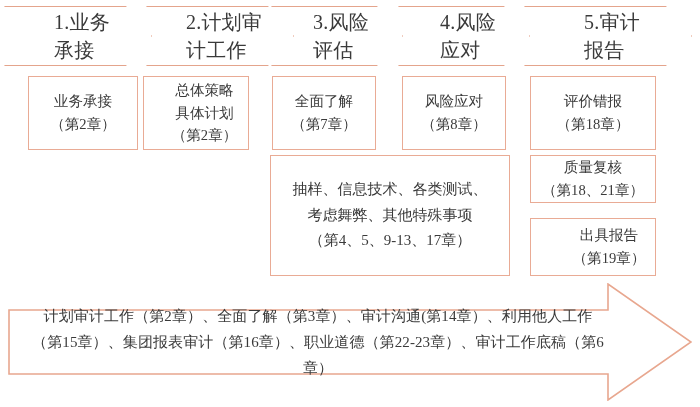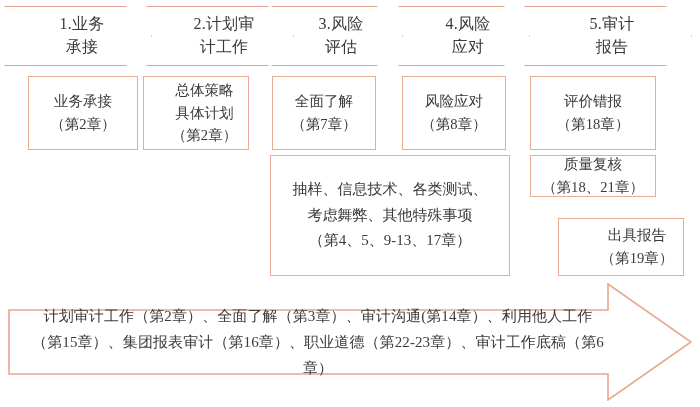--- a/index.html
+++ b/index.html
@@ -34,25 +34,24 @@
   .chev-label {
     position: absolute;
     left: 26px;
     right: 18px;
     top: 0;
     bottom: 0;
     display: flex;
     flex-direction: column;
     align-items: center;
     justify-content: center;
-    font-size: 16px;
+    font-size: 20px;
     line-height: 1.42;
     letter-spacing: 0.2px;
     white-space: pre-line;
-    text-align: center;
   }
 
   
   .box {
     position: absolute;
     box-sizing: border-box;
     background: #ffffff;
     border: 1.4px solid #e9ab95;
     display: flex;
     align-items: center;
@@ -143,24 +142,24 @@
   <div class="box" style="left:402px; top:76px; width:104px; height:74px;font-family:Liberation Serif, serif;">风险应对
 （第8章）</div>
 
   <div class="box" style="left:530px; top:76px; width:126px; height:74px;">评价错报
 （第18章）</div>
 
   <div class="box wide" style="left:270px; top:155px; width:240px; height:121px;">抽样、信息技术、各类测试、
 考虑舞弊、其他特殊事项
 （第4、5、9-13、17章）</div>
 
-  <div class="box" style="left:530px; top:155px; width:126px; height:42px;">质量复核
+  <div class="box" style="left:530px; top:155px; width:126px; height:48px;">质量复核
 （第18、21章）</div>
 
-  <div class="box" style="left:558px; top:218px; width:126px; height:58px;padding-left:36px;">出具报告
+  <div class="box" style="left:530px; top:218px; width:126px; height:58px;padding-left:36px;">出具报告
 （第19章）</div>
 
   <div id="bottom-arrow">
     <svg viewBox="0 0 684 118" preserveAspectRatio="none">
       <polygon points="1,27 600,27 600,1 683,59 600,117 600,91 1,91" fill="#ffffff" stroke="#e8a78f" stroke-width="1.6" stroke-linejoin="miter"></polygon>
     </svg>
     <div id="bottom-arrow-text">计划审计工作（第2章）、全面了解（第3章）、审计沟通(第14章）、利用他人工作
 （第15章）、集团报表审计（第16章）、职业道德（第22-23章）、审计工作底稿（第6章）</div>
   </div>
 

